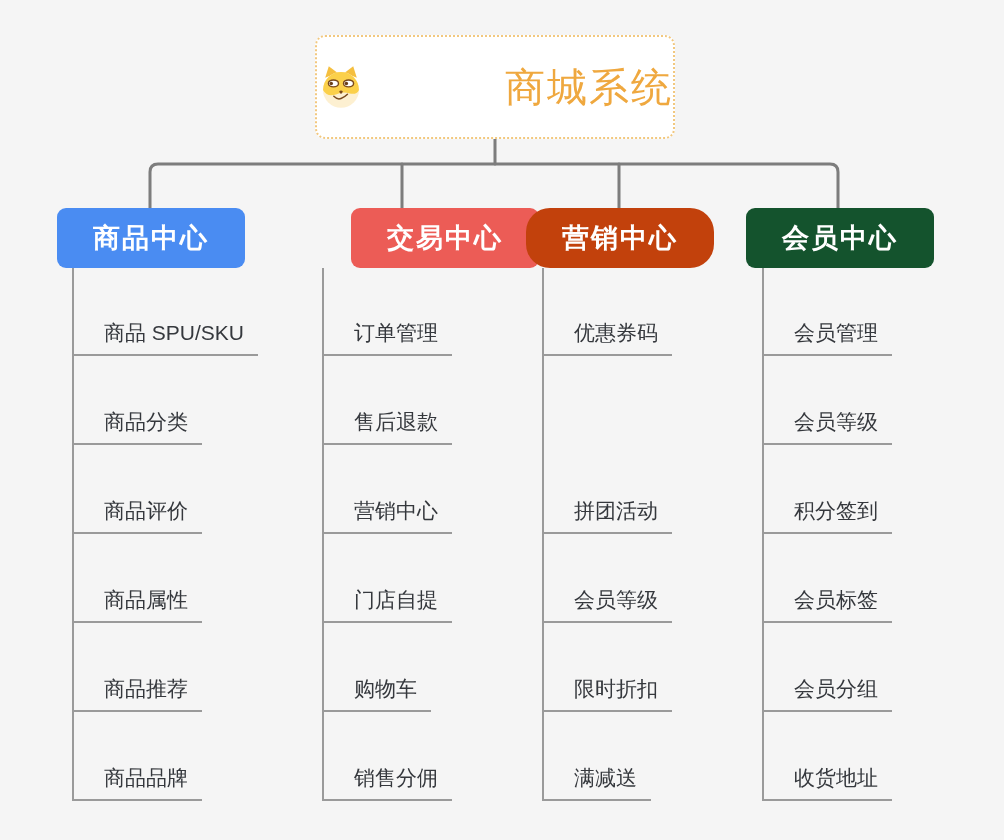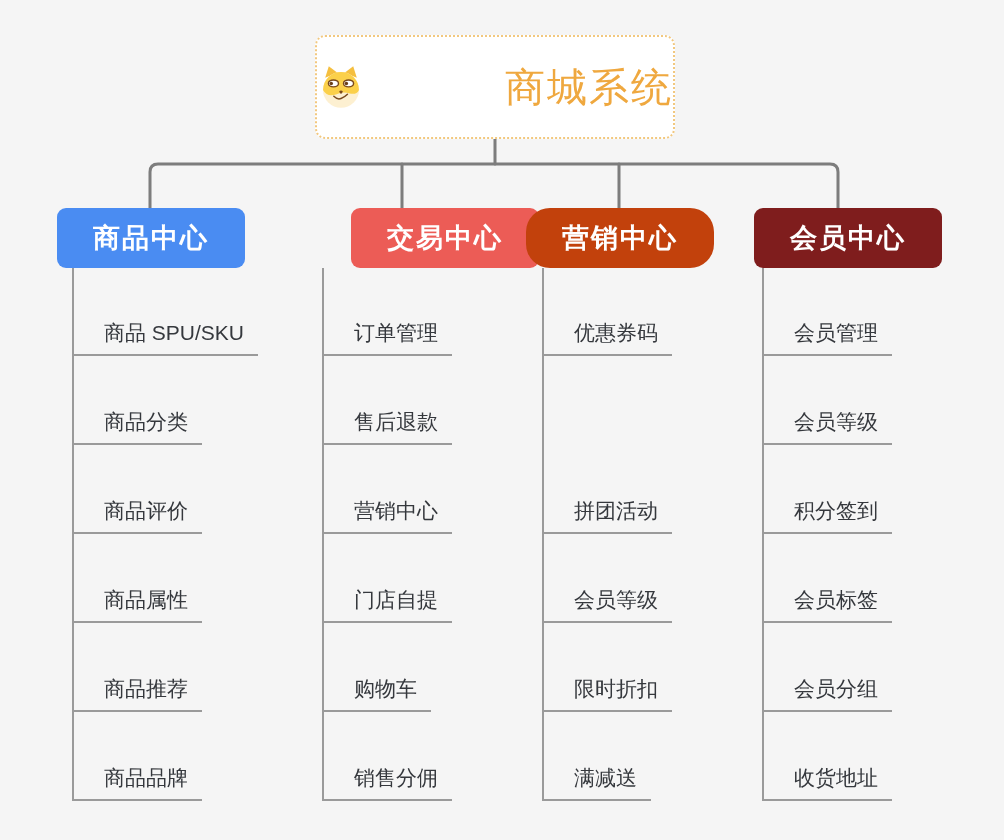--- a/index.html
+++ b/index.html
@@ -90,21 +90,21 @@
 
   <div class="branch" id="b0" style="background: rgb(74, 140, 242);">
     <span>商品中心</span>
   </div>
   <div class="branch" id="b1" style="background: rgb(236, 92, 86); margin-left: 44px;">
     <span>交易中心</span>
   </div>
   <div class="branch" id="b2" style="background: #c2410c; border-radius: 24px;">
     <span>营销中心</span>
   </div>
-  <div class="branch" id="b3" style="background: #7f1d1d; margin-left: 8px;">
+  <div class="branch" id="b3" style="background: #14532d;">
     <span>会员中心</span>
   </div>
 
   <div class="child c0 r0"><span>商品 SPU/SKU</span></div>
   <div class="child c0 r1"><span>商品分类</span></div>
   <div class="child c0 r2"><span>商品评价</span></div>
   <div class="child c0 r3"><span>商品属性</span></div>
   <div class="child c0 r4"><span>商品推荐</span></div>
   <div class="child c0 r5"><span>商品品牌</span></div>
 

